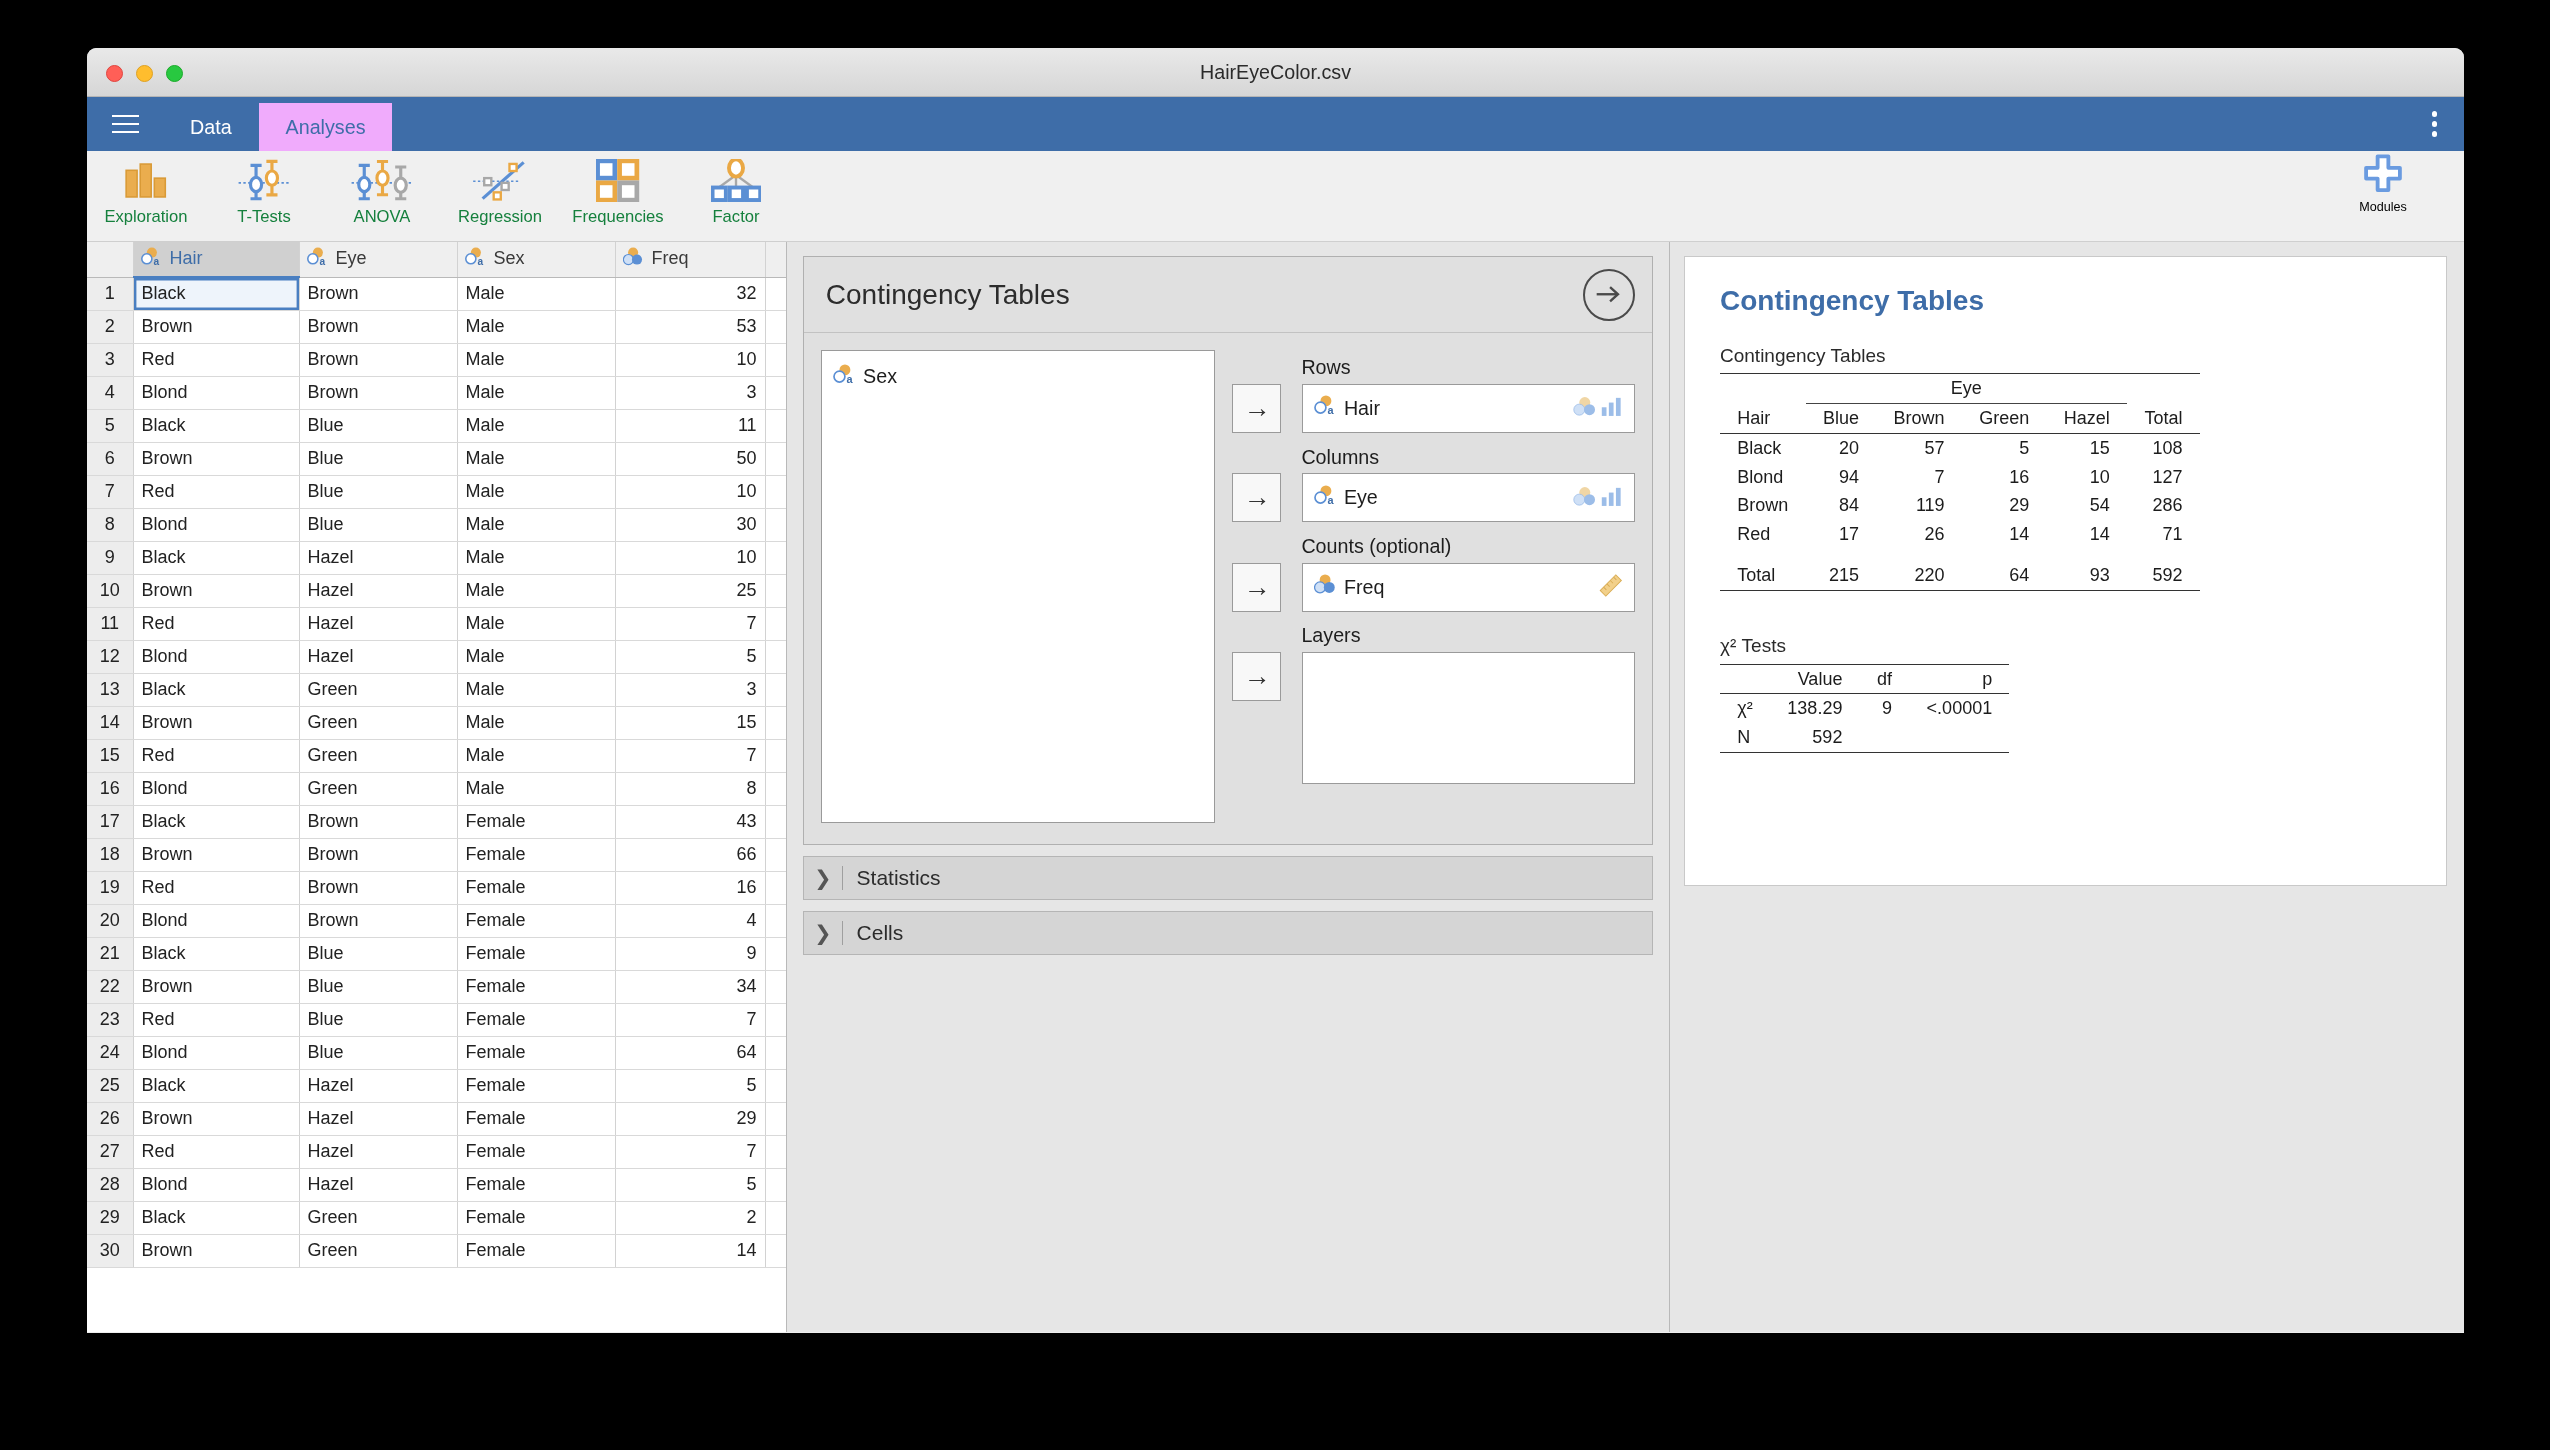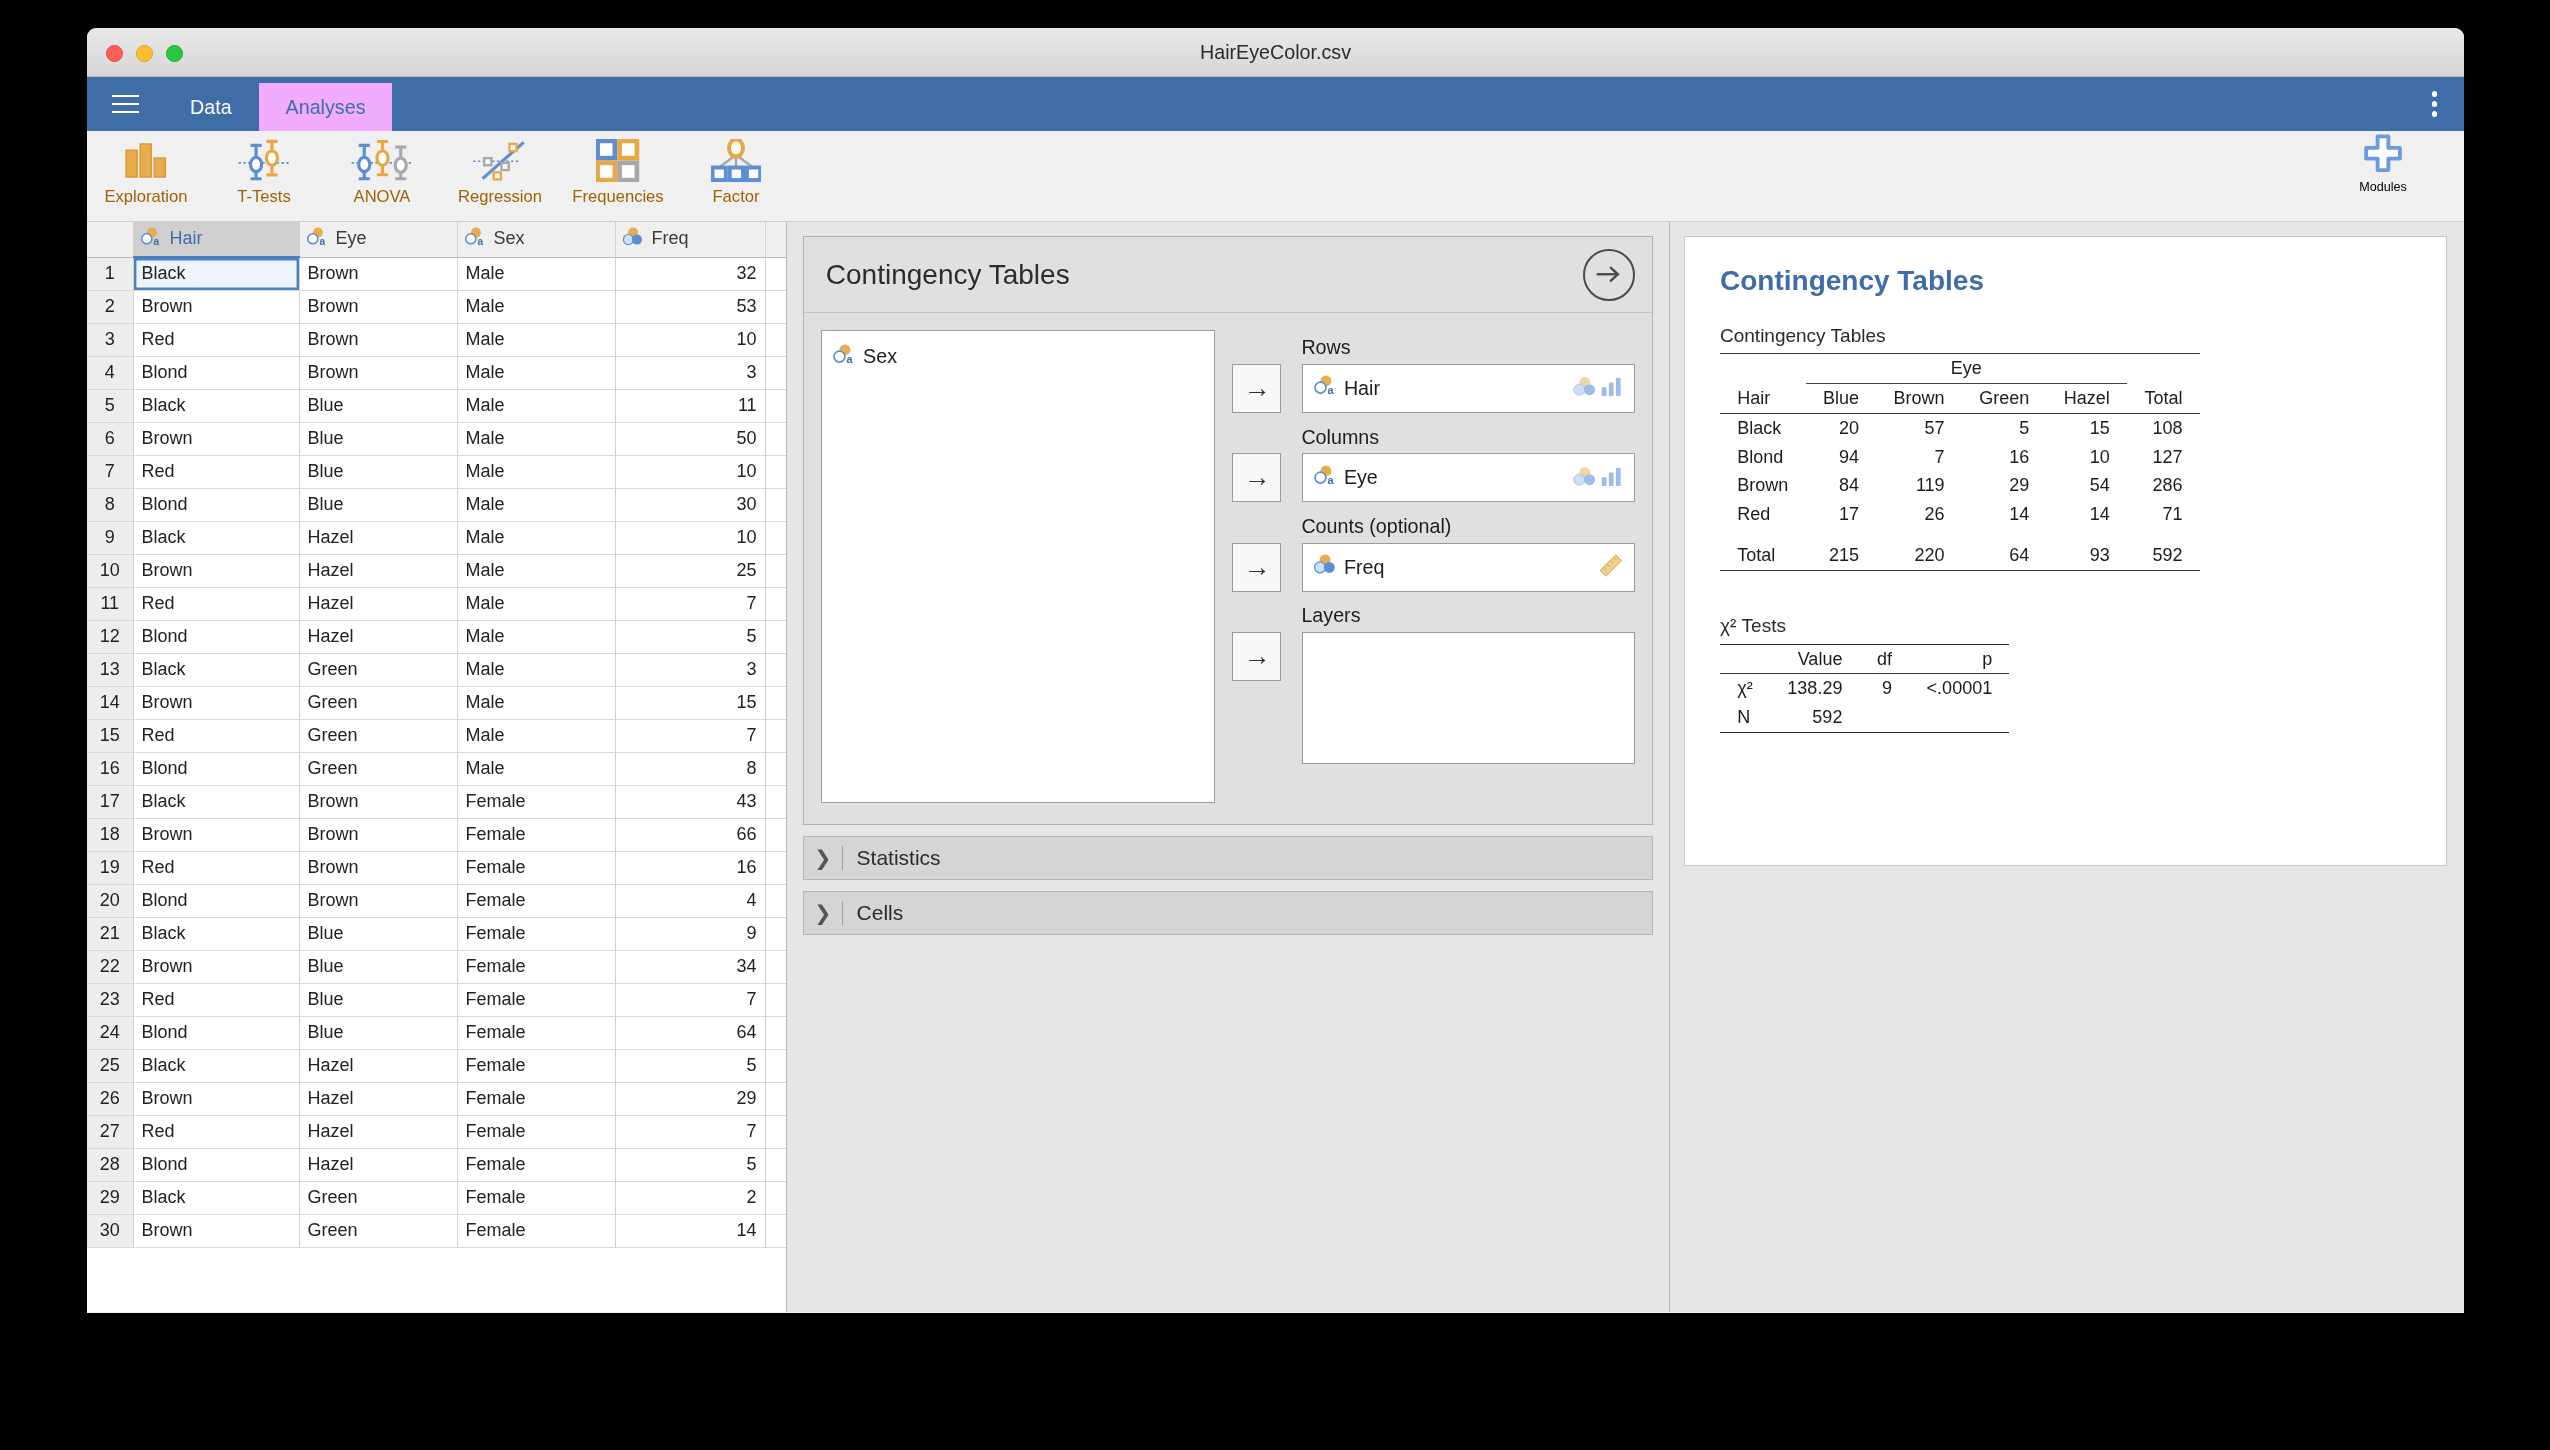--- a/index.html
+++ b/index.html
@@ -6,21 +6,21 @@
   html, body {
     width: 2550px; height: 1450px;
     background: #000000;
     font-family: "Liberation Sans", sans-serif;
     overflow: hidden;
   }
 
   
   #window {
     position: absolute;
-    left: 87px; top: 28px;
+    left: 87px; top: 48px;
     width: 2377px; height: 1285px;
     background: #eeeeee;
     border-radius: 9.5px 9.5px 0 0;
     overflow: hidden;
     box-shadow: 0 0 27px rgba(0,0,0,0.55);
   }
 
   
   #titlebar {
     height: 49px;
@@ -69,21 +69,21 @@
     height: 91px; background: #f0f0f0;
     border-bottom: 0.8px solid #cfcfcf;
     display: flex; align-items: center; position: relative;
   }
   .ribbon-btn {
     width: 118px; height: 87px;
     display: flex; flex-direction: column; align-items: center;
     justify-content: flex-start; cursor: pointer; padding-top: 3.2px;
   }
   .ribbon-btn .glyph { height: 49px; display: flex; align-items: center; justify-content: center; }
-  .ribbon-btn .lbl { font-size: 16.6px; color: #a16207; margin-top: 2.4px; white-space: nowrap; }
+  .ribbon-btn .lbl { font-size: 16.6px; color: #15803d; margin-top: 2.4px; white-space: nowrap; }
   #modules-btn {
     position: absolute; right: 22px; top: 3.2px;
     width: 118px; height: 87px;
     display: flex; flex-direction: column; align-items: center; cursor: pointer;
   }
 
   
   #body { display: flex; height: calc(1285px - 49px - 54px - 92px); background: #e6e6e6; }
 
   

